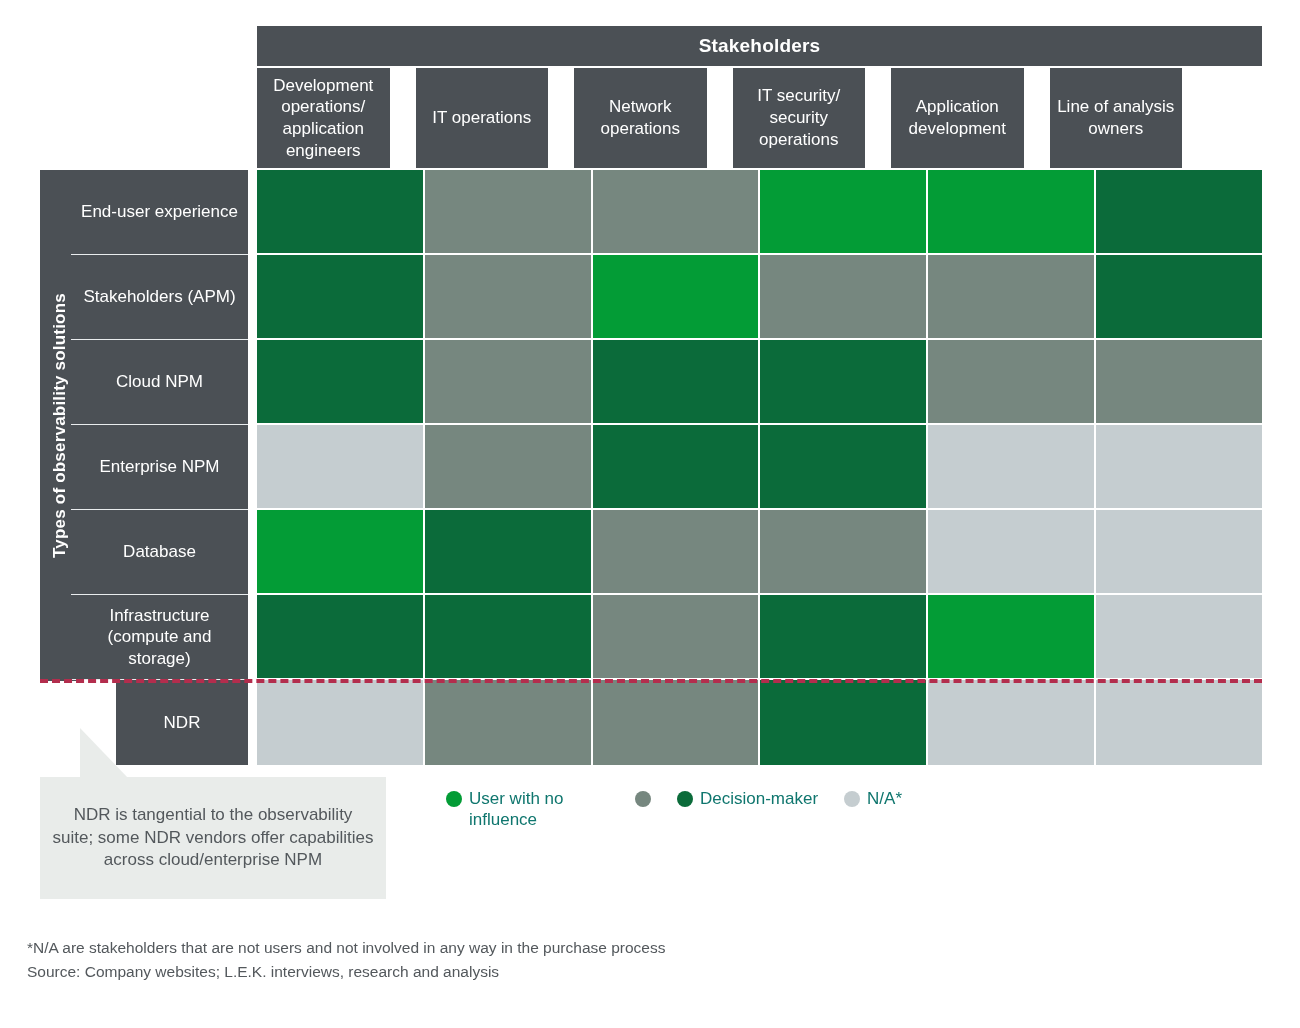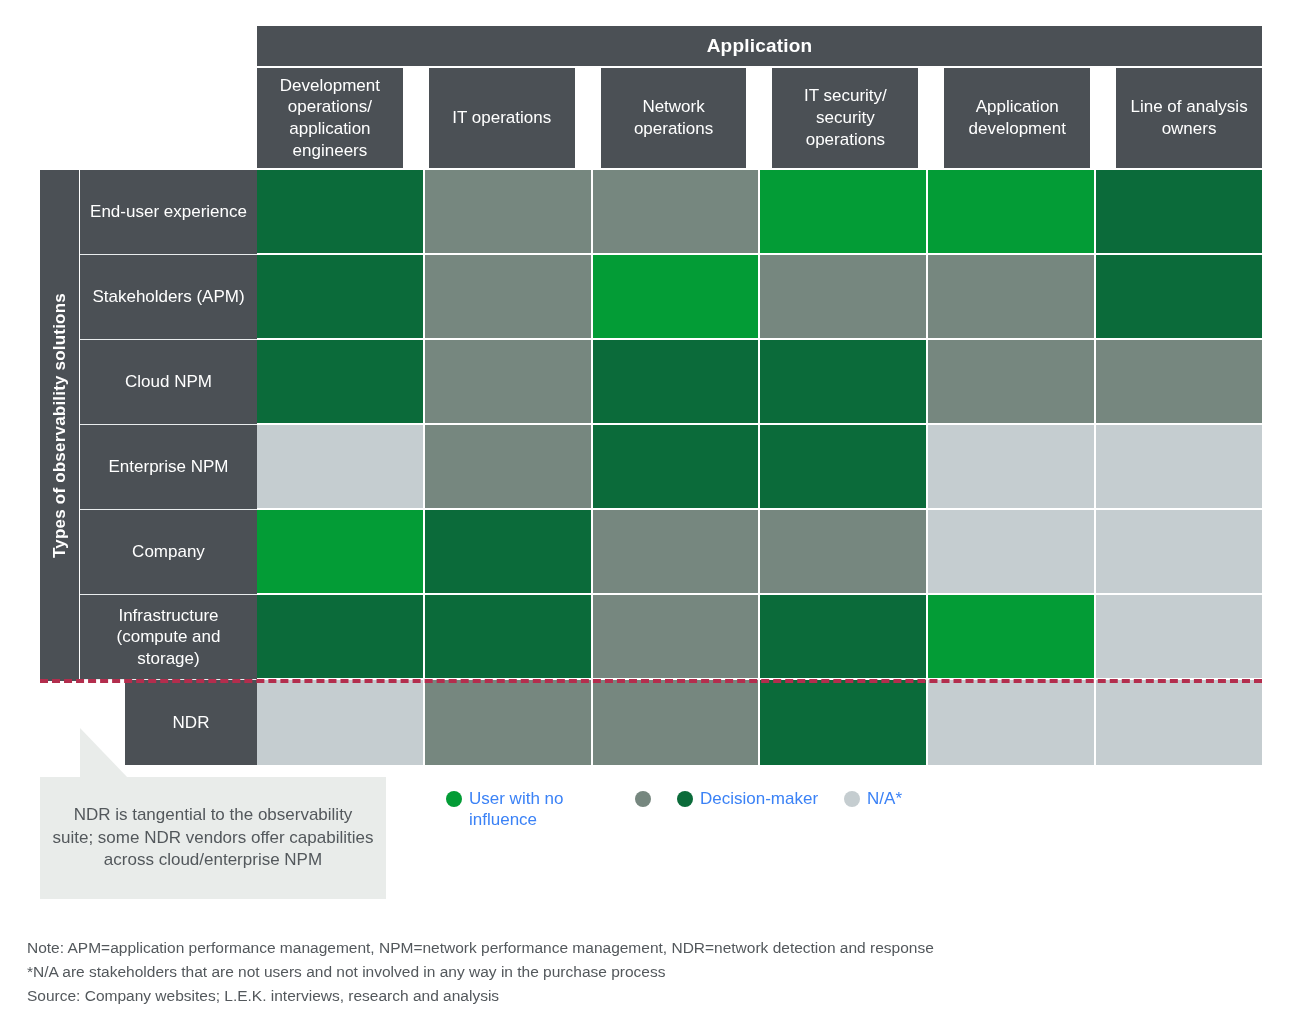--- a/index.html
+++ b/index.html
@@ -31,21 +31,21 @@
     font-size: 19px;
     font-weight: bold;
     letter-spacing: .2px;
   }
 
   
   #column-headers {
     position: absolute;
     left: 257px;
     top: 68px;
-    width: 1005px;
+    width: 925px;
     height: 100px;
     display: flex;
     gap: 24px;
   }
   .col-header {
     flex: 1 1 0;
     background: #4b5055;
     color: #ffffff;
     display: flex;
     align-items: center;
@@ -81,21 +81,21 @@
     font-weight: bold;
     display: flex;
     align-items: center;
     justify-content: center;
     letter-spacing: .2px;
   }
 
   
   #row-labels {
     position: absolute;
-    left: 80px;
+    left: 71px;
     top: 170px;
     width: 177px;
     height: 596px;
   }
   .row-label {
     height: 85px;
     background: #4b5055;
     color: #ffffff;
     display: flex;
     align-items: center;
@@ -184,21 +184,21 @@
     display: flex;
     align-items: flex-start;
     gap: 26px;
   }
   .legend-item {
     display: flex;
     align-items: flex-start;
     gap: 7px;
     font-size: 17px;
     line-height: 1.25;
-    color: #3b82f6;
+    color: #0f766e;
   }
   .legend-dot {
     width: 16px;
     height: 16px;
     border-radius: 50%;
     flex: 0 0 16px;
     margin-top: 3px;
   }
   .legend-text { max-width: 140px; }
 
@@ -210,40 +210,40 @@
     width: 1240px;
     font-size: 15.5px;
     line-height: 1.55;
     color: #53585c;
   }
   #footnotes div { white-space: nowrap; }
 </style>
 </head>
 <body>
 
-<div id="stakeholders-header">Application</div>
+<div id="stakeholders-header">Stakeholders</div>
 
 <div id="column-headers">
     <div class="col-header">Development operations/ application engineers</div>
     <div class="col-header">IT operations</div>
     <div class="col-header">Network operations</div>
     <div class="col-header">IT security/ security operations</div>
     <div class="col-header">Application development</div>
     <div class="col-header">Line of analysis owners</div>
   </div>
 
 <div id="row-axis-band"></div>
 <div id="row-axis-label">Types of observability solutions</div>
 
 <div id="row-labels">
     <div class="row-label">End-user experience</div>
     <div class="row-label">Stakeholders (APM)</div>
     <div class="row-label">Cloud NPM</div>
     <div class="row-label">Enterprise NPM</div>
-    <div class="row-label">Company</div>
+    <div class="row-label">Database</div>
     <div class="row-label">Infrastructure (compute and storage)</div>
     <div class="row-label">NDR</div>
   </div>
 
 <div id="matrix-grid">
     <div class="matrix-row">
       <div class="matrix-cell v-decision" style="background: rgb(11, 107, 58);"></div>
       <div class="matrix-cell v-influencer" style="background: rgb(118, 135, 127);"></div>
       <div class="matrix-cell v-influencer" style="background: rgb(118, 135, 127);"></div>
       <div class="matrix-cell v-user" style="background: rgb(3, 156, 54);"></div>
@@ -317,16 +317,15 @@
       <span class="legend-dot" style="background: rgb(11, 107, 58);"></span>
       <span class="legend-text">Decision-maker</span>
     </div>
     <div class="legend-item">
       <span class="legend-dot" style="background: rgb(197, 205, 208);"></span>
       <span class="legend-text">N/A*</span>
     </div>
   </div>
 
 <div id="footnotes">
-    <div>Note: APM=application performance management, NPM=network performance management, NDR=network detection and response</div>
     <div>*N/A are stakeholders that are not users and not involved in any way in the purchase process</div>
     <div>Source: Company websites; L.E.K. interviews, research and analysis</div>
   </div>
 
 </body></html>

